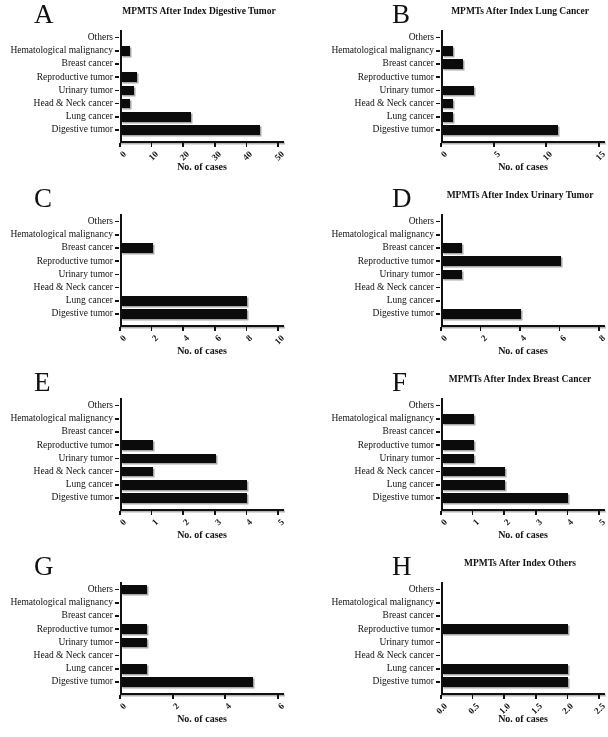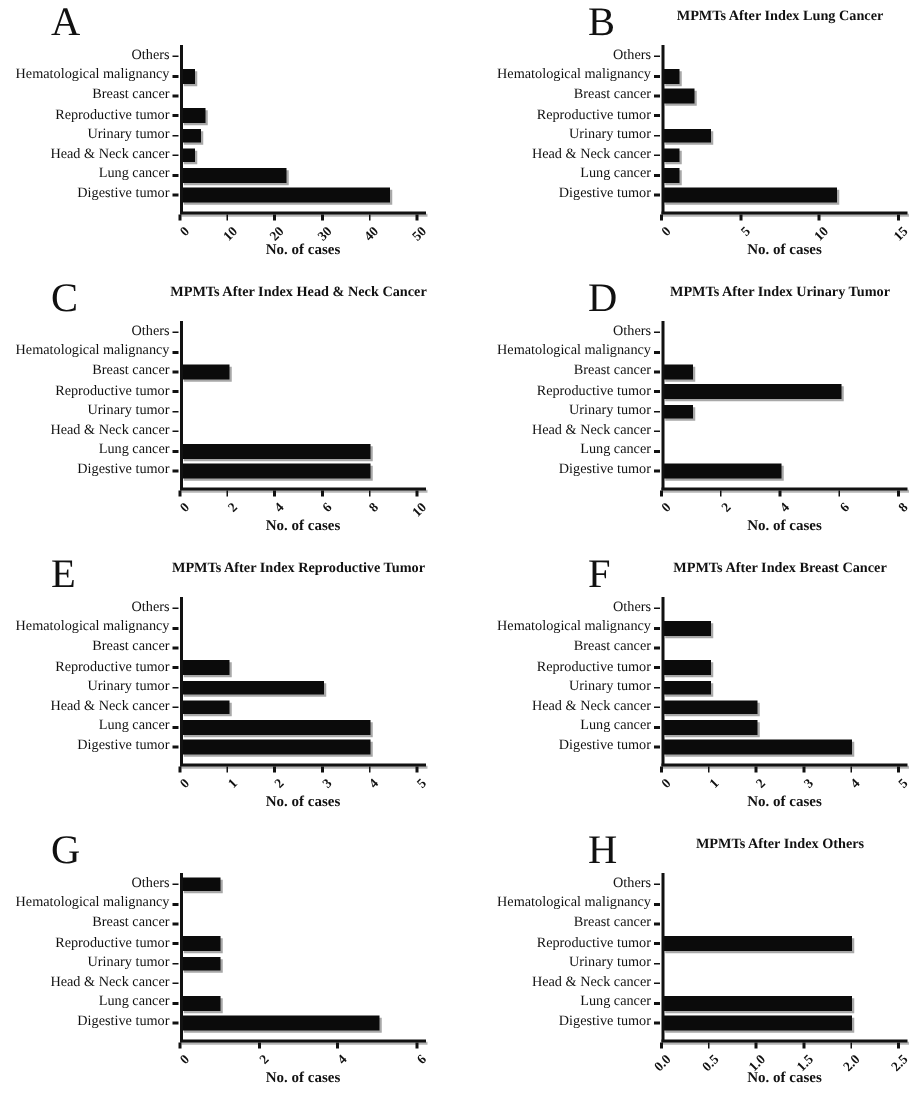--- a/index.html
+++ b/index.html
@@ -17,20 +17,21 @@
   .x-tick{position:absolute;width:1.8px;height:4.5px;background:#111;}
   .x-tick-label{position:absolute;width:26px;text-align:right;font-size:9px;font-weight:bold;color:#111;transform:rotate(-45deg);transform-origin:100% 0;white-space:nowrap;}
   .x-axis-title{position:absolute;font-size:10px;font-weight:bold;color:#111;text-align:center;}
 </style>
 </head>
 <body>
 
 <div id="figure">
     <div class="panel" style="left: 0px; top: 0px;">
       <div class="letter" style="left: 34px;">A</div>
+      <div class="title" style="left: 64px; width: 270px;">MPMTS After Index Digestive Tumor</div>
       <div class="cat-row" style="left: 0px; top: 31px; width: 304px;">
         <span class="cat-label" style="right: 191px;">Others</span>
         <div class="cat-tick" style="left: 115px; top: 5.8px;"></div>
       </div>
       <div class="cat-row" style="left: 0px; top: 44.2px; width: 304px;">
         <span class="cat-label" style="right: 191px;">Hematological malignancy</span>
         <div class="cat-tick" style="left: 115px; top: 5.8px;"></div>
         <div class="bar" style="left: 121px; top: 1.8px; width: 9.48px;"></div>
       </div>
       <div class="cat-row" style="left: 0px; top: 57.4px; width: 304px;">
@@ -126,21 +127,20 @@
       <div class="x-tick" style="left: 188.767px; top: 142.8px;"></div>
       <span class="x-tick-label" style="left: 164.667px; top: 149px;">5</span>
       <div class="x-tick" style="left: 241.433px; top: 142.8px;"></div>
       <span class="x-tick-label" style="left: 217.333px; top: 149px;">10</span>
       <div class="x-tick" style="left: 294.1px; top: 142.8px;"></div>
       <span class="x-tick-label" style="left: 270px; top: 149px;">15</span>
       <div class="x-axis-title" style="left: 137px; width: 164px; top: 161px;">No. of cases</div>
     </div>
     <div class="panel" style="left: 0px; top: 184px;">
       <div class="letter" style="left: 34px;">C</div>
-      <div class="title" style="left: 64px; width: 270px;">MPMTs After Index Head &amp; Neck Cancer</div>
       <div class="cat-row" style="left: 0px; top: 31px; width: 304px;">
         <span class="cat-label" style="right: 191px;">Others</span>
         <div class="cat-tick" style="left: 115px; top: 5.8px;"></div>
       </div>
       <div class="cat-row" style="left: 0px; top: 44.2px; width: 304px;">
         <span class="cat-label" style="right: 191px;">Hematological malignancy</span>
         <div class="cat-tick" style="left: 115px; top: 5.8px;"></div>
       </div>
       <div class="cat-row" style="left: 0px; top: 57.4px; width: 304px;">
         <span class="cat-label" style="right: 191px;">Breast cancer</span>
@@ -233,21 +233,20 @@
       <div class="x-tick" style="left: 215.1px; top: 142.8px;"></div>
       <span class="x-tick-label" style="left: 191px; top: 149px;">4</span>
       <div class="x-tick" style="left: 254.6px; top: 142.8px;"></div>
       <span class="x-tick-label" style="left: 230.5px; top: 149px;">6</span>
       <div class="x-tick" style="left: 294.1px; top: 142.8px;"></div>
       <span class="x-tick-label" style="left: 270px; top: 149px;">8</span>
       <div class="x-axis-title" style="left: 137px; width: 164px; top: 161px;">No. of cases</div>
     </div>
     <div class="panel" style="left: 0px; top: 368px;">
       <div class="letter" style="left: 34px;">E</div>
-      <div class="title" style="left: 64px; width: 270px;">MPMTs After Index Reproductive Tumor</div>
       <div class="cat-row" style="left: 0px; top: 31px; width: 304px;">
         <span class="cat-label" style="right: 191px;">Others</span>
         <div class="cat-tick" style="left: 115px; top: 5.8px;"></div>
       </div>
       <div class="cat-row" style="left: 0px; top: 44.2px; width: 304px;">
         <span class="cat-label" style="right: 191px;">Hematological malignancy</span>
         <div class="cat-tick" style="left: 115px; top: 5.8px;"></div>
       </div>
       <div class="cat-row" style="left: 0px; top: 57.4px; width: 304px;">
         <span class="cat-label" style="right: 191px;">Breast cancer</span>

